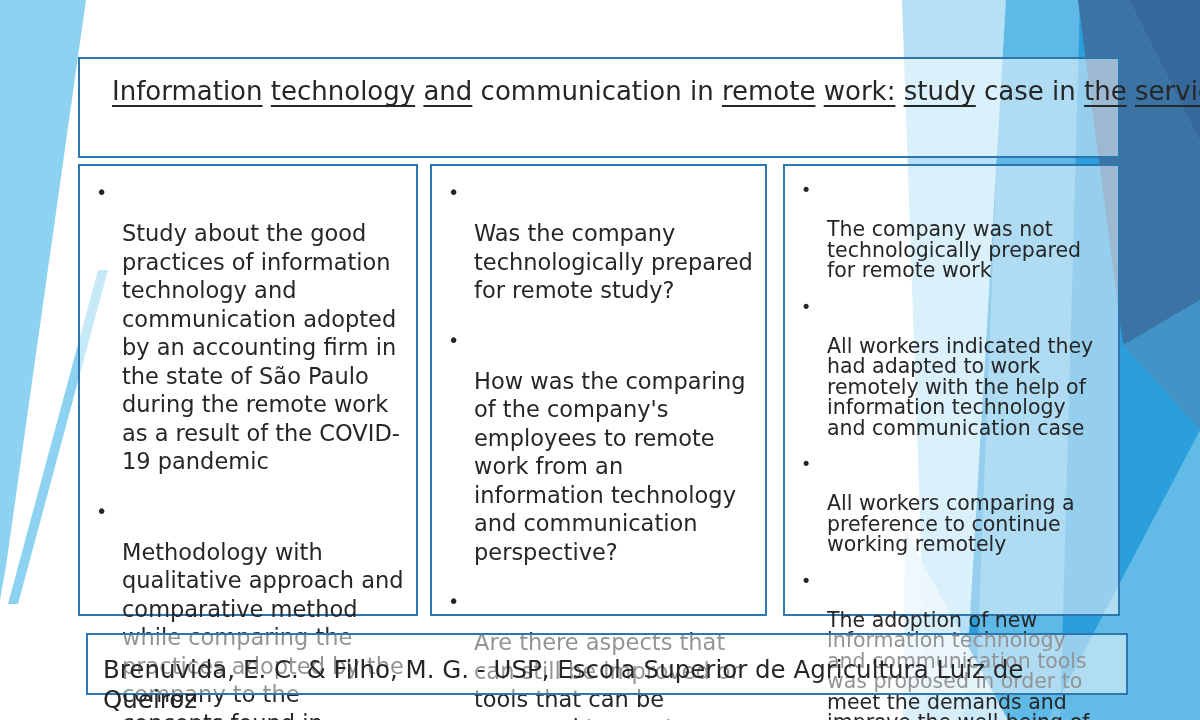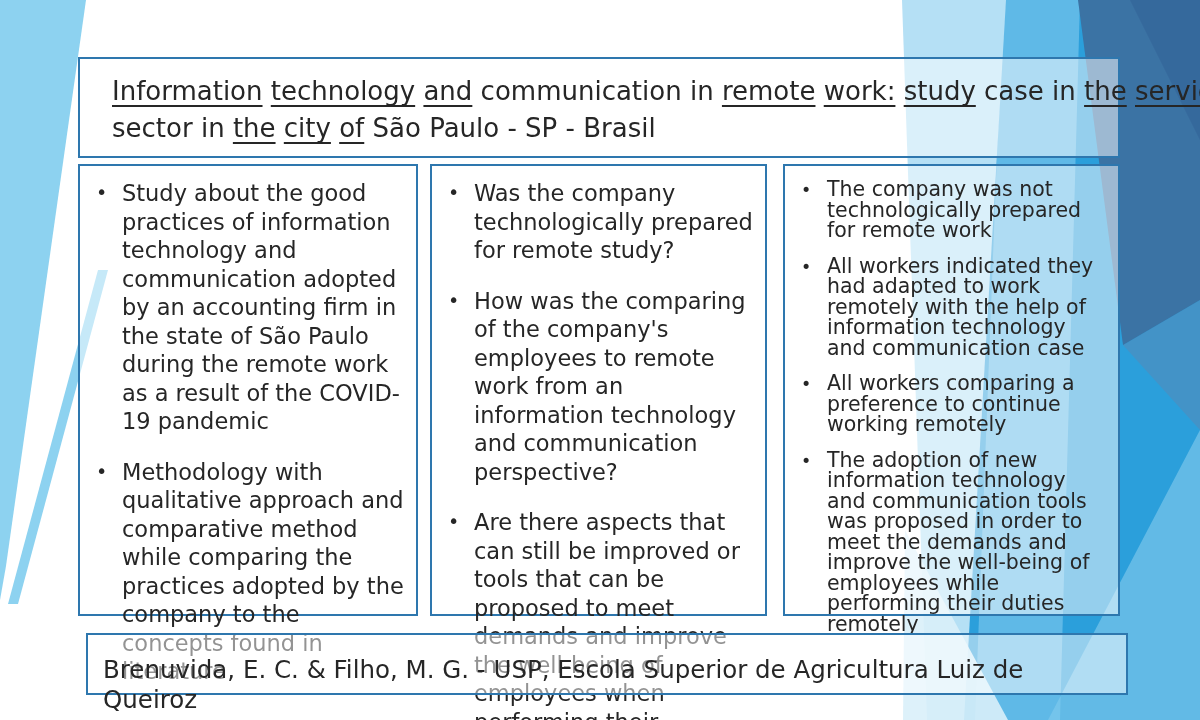--- a/index.html
+++ b/index.html
@@ -31,21 +31,21 @@
   }
   .col-box{top:164px;height:452px;padding:13px 10px 10px 12px;}
   .col-1{left:78px;width:340px;font-size:22.5px;line-height:28.5px;}
   .col-2{left:430px;width:337px;font-size:22.5px;line-height:28.5px;}
   .col-3{left:783px;width:337px;font-size:20.5px;line-height:20.5px;}
   .bullet-item{display:flex;align-items:flex-start;}
   .col-1 .bullet-item,.col-2 .bullet-item{margin-bottom:22px;}
   .col-3 .bullet-item{margin-bottom:15px;}
   .dot{width:26px;flex:0 0 26px;text-align:left;padding-left:4px;font-size:0.85em;}
   .col-3 .dot{padding-top:1px;}
-  .bt{flex:1;}
+  .bt{flex:1;margin-top:40px;}
   .footer-box{
     left:86px;top:633px;width:1042px;height:62px;
     padding:20px 10px 0 15px;
     font-size:24.5px;line-height:30px;
   }
 </style>
 </head>
 <body>
 
 <svg class="bg" width="1200" height="720" viewBox="0 0 1200 720">
@@ -58,21 +58,20 @@
   <polygon points="1123,345 1200,300 1200,430" opacity="0.8" fill="#4A90C2"></polygon>
   <polygon points="1078,0 1200,0 1200,300 1123,345" fill="#3B73A4"></polygon>
   <polygon points="1130,0 1200,0 1200,140" opacity="0.9" fill="#35689B"></polygon>
 
   <polygon points="0,0 86,0 6,566 0,600" fill="#8DD2F0"></polygon>
   <polygon points="98,270 108,270 18,604 8,604" fill="#8DD2F0"></polygon>
 </svg>
 
 <div class="box title-box">
   <div class="title-line"><span class="word sq">Information</span> <span class="word sq">technology</span> <span class="word sq">and</span> <span class="word">communication</span> <span class="word">in</span> <span class="word sq">remote</span> <span class="word sq">work:</span> <span class="word sq">study</span> <span class="word">case</span> <span class="word">in</span> <span class="word sq">the</span> <span class="word sq">services</span></div>
-  <div class="title-line"><span class="word">sector</span> <span class="word">in</span> <span class="word sq">the</span> <span class="word sq">city</span> <span class="word sq">of</span> <span class="word">São</span> <span class="word">Paulo</span> <span class="word">-</span> <span class="word">SP</span> <span class="word">-</span> <span class="word">Brasil</span></div>
 </div>
 
 <div class="box col-box col-1">
     <div class="bullet-item">
       <span class="dot">•</span>
       <span class="bt">Study about the good practices of information technology and communication adopted by an accounting firm in the state of São Paulo during the remote work as a result of the COVID-19 pandemic</span>
     </div>
     <div class="bullet-item">
       <span class="dot">•</span>
       <span class="bt">Methodology with qualitative approach and comparative method while comparing the practices adopted by the company to the concepts found in literature</span>

